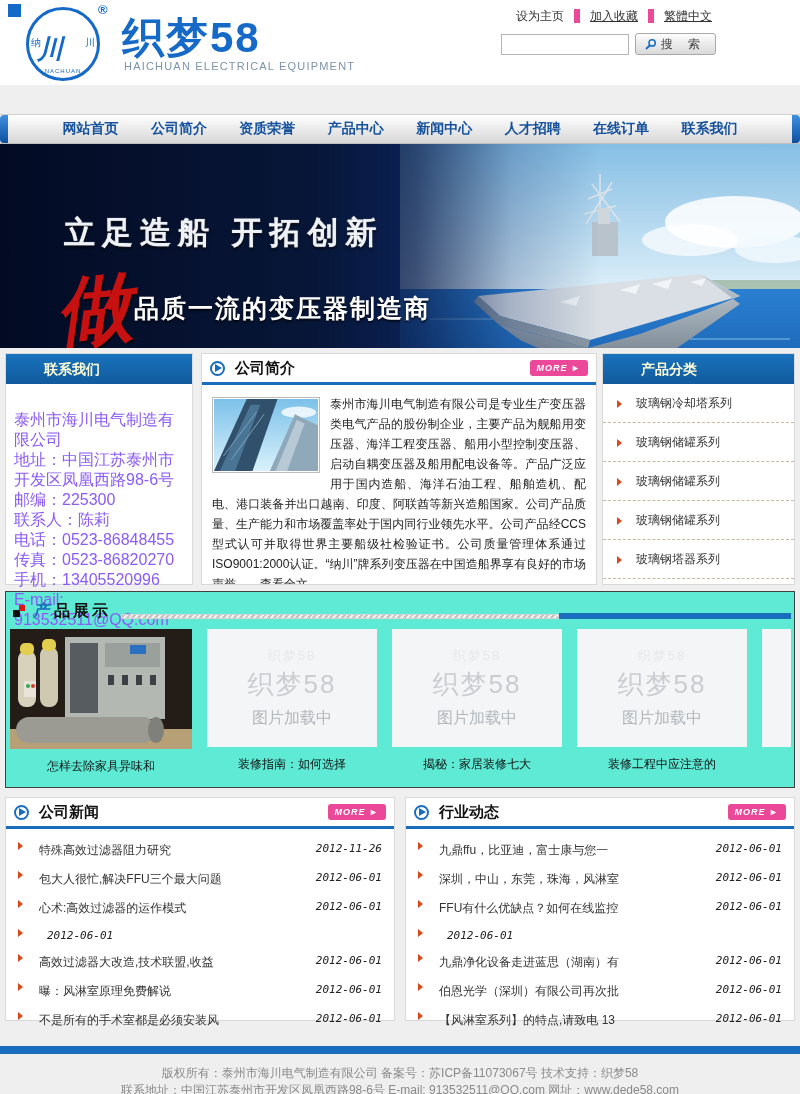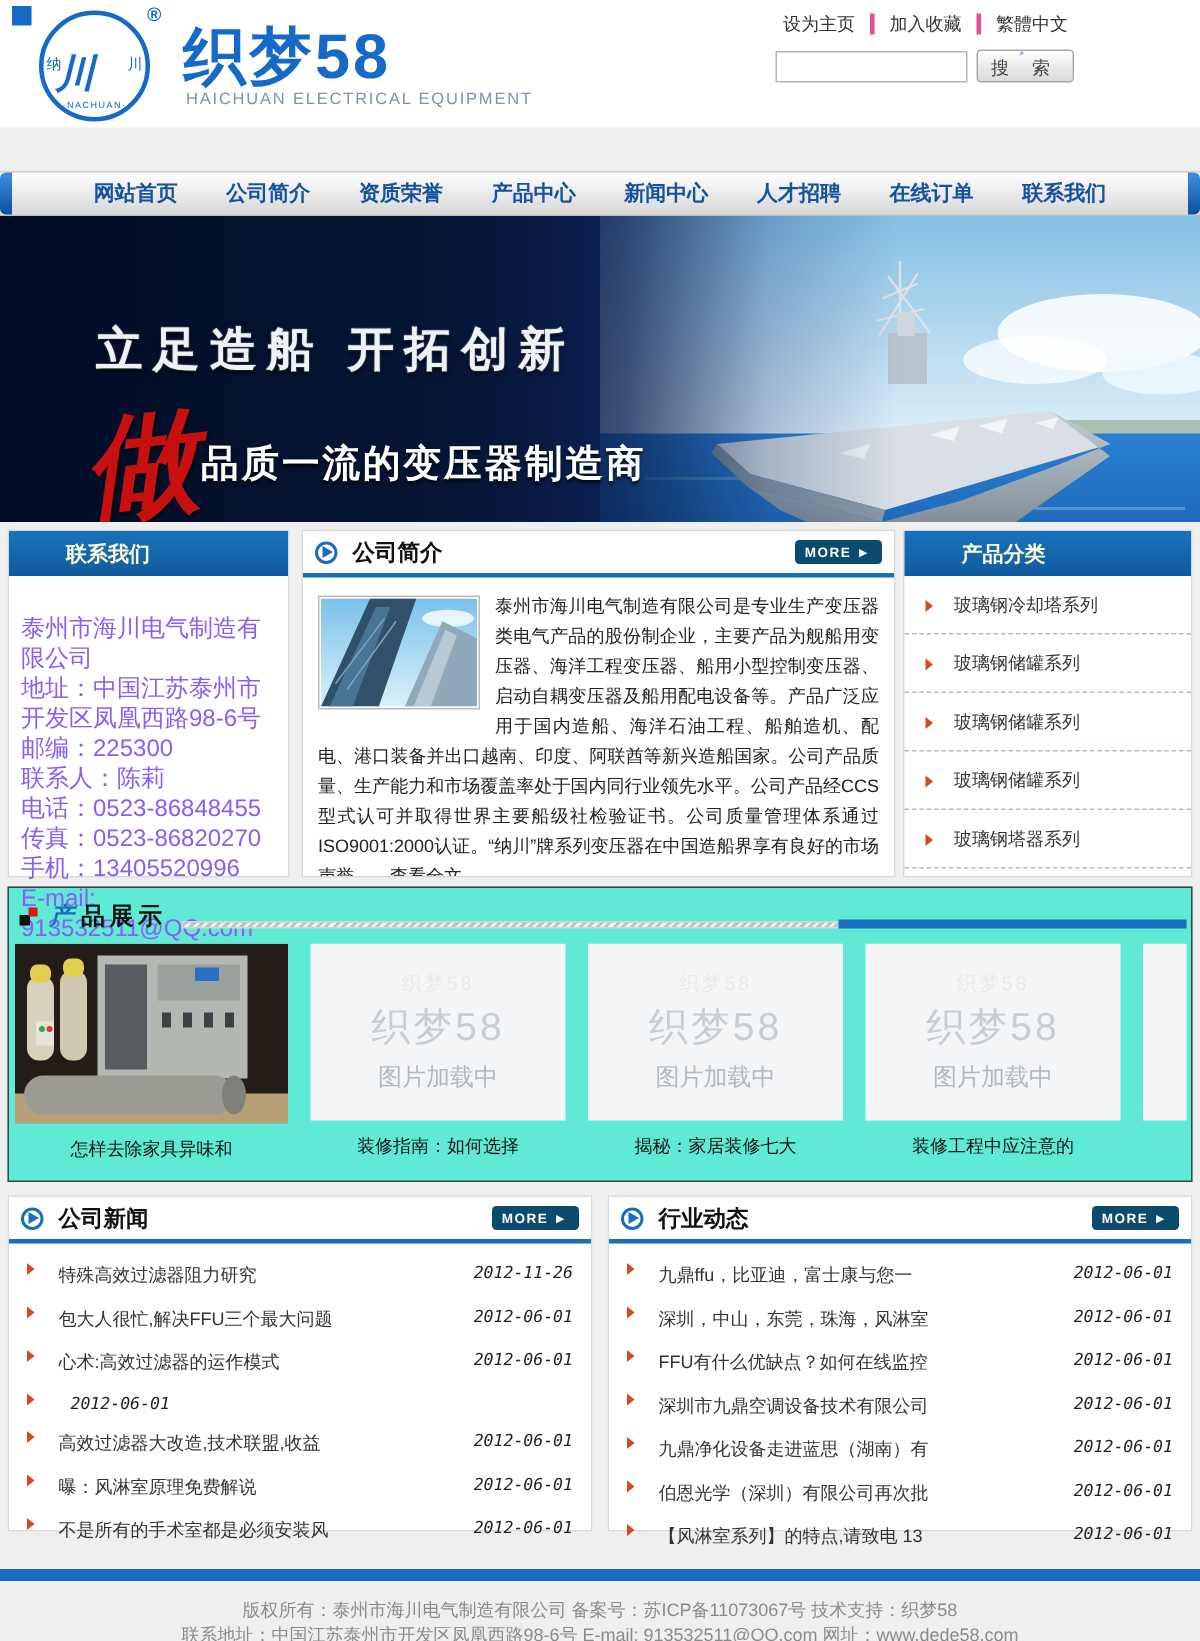--- a/index.html
+++ b/index.html
@@ -13,24 +13,24 @@
   .logo-circle { position:absolute; left:26px; top:7px; width:74px; height:74px; border:3px solid #1569c7; border-radius:50%; background:#fff; }
   .logo-circle .glyph { position:absolute; left:8px; top:22px; font-size:26px; font-weight:bold; font-style:italic; color:#1569c7; letter-spacing:-2px; }
   .logo-circle .na { position:absolute; left:2px; top:26px; font-size:10px; color:#1569c7; }
   .logo-circle .chuan { position:absolute; right:2px; top:26px; font-size:10px; color:#1569c7; }
   .logo-circle .arc { position:absolute; left:0; right:0; bottom:4px; text-align:center; font-size:6px; color:#1569c7; letter-spacing:1px; }
   .logo-reg { position:absolute; left:98px; top:2px; font-size:13px; color:#1569c7; font-weight:bold; }
   .site-title { position:absolute; left:122px; top:10px; font-size:42px; font-weight:bold; color:#1569c7; letter-spacing:2px; }
   .site-subtitle { position:absolute; left:124px; top:60px; font-size:11px; color:#7d93ab; letter-spacing:1.2px; }
   .top-links { position:absolute; right:78px; top:8px; font-size:12px; color:#333; }
   .top-links a { color:#333; text-decoration:none; padding:0 10px; cursor:pointer; }
-  .top-links a + a { border-left:3px solid #ec4899; }
+  .top-links a + a { border-left:6px solid #ec4899;text-decoration:underline; }
   .search-area { position:absolute; right:84px; top:33px; display:flex; align-items:center; }
   .search-input { width:128px; height:21px; border:1px solid #b5b5b5; background:#fff; margin-right:6px; font-size:12px; padding:0 4px; }
-  .search-btn { height:22px; padding:0 9px; font-size:12px; color:#444; letter-spacing:6px; background:linear-gradient(#fdfdfd,#d9d9d9); border:1px solid #a9a9a9; border-radius:3px; display:flex; align-items:center; cursor:pointer;flex-direction:column; }
+  .search-btn { height:22px; padding:0 9px; font-size:12px; color:#444; letter-spacing:6px; background:linear-gradient(#fdfdfd,#d9d9d9); border:1px solid #a9a9a9; border-radius:3px; display:flex; align-items:center; cursor:pointer; }
   .mag-icon { width:12px; height:12px; margin-right:4px; }
 
   
   .main-nav { position:relative; height:30px; background:linear-gradient(#ffffff,#d7d7d7); border-top:1px solid #cfcfcf; border-bottom:1px solid #bdbdbd; display:flex; align-items:center; justify-content:space-evenly; padding:0 30px;margin-top:29px; }
   .main-nav::before, .main-nav::after { content:""; position:absolute; top:0; bottom:0; width:8px; background:linear-gradient(#3f8fe0,#0d4f9e); }
   .main-nav::before { left:0; border-radius:4px 0 0 4px; }
   .main-nav::after { right:0; border-radius:0 4px 4px 0; }
   .nav-item { font-size:14px; font-weight:bold; color:#15519c; text-decoration:none; cursor:pointer; }
 
   
@@ -42,21 +42,21 @@
   .slogan2 { position:absolute; left:134px; top:148px; font-size:25px; font-weight:bold; letter-spacing:2px; color:#ffffff; text-shadow:0 2px 2px rgba(0,0,0,0.7); }
 
   
   .content-row { display:flex; margin:5px 5px 0 5px; }
   .box { background:#fff; border:1px solid #d9d9d9; }
   .blue-head { height:30px; background:linear-gradient(#1973bd,#115a9d); color:#fdfcd8; font-size:14px; font-weight:bold; line-height:30px; padding-left:38px; }
   .panel-head { height:31px; display:flex; align-items:center; padding:0 8px; border-bottom:3px solid #1a6dbd; background:#fff; }
   .circle-arrow { width:15px; height:15px; border-radius:50%; border:2px solid #1a6dbd; display:flex; align-items:center; justify-content:center; }
   .circle-arrow i { display:block; width:0; height:0; border-left:7px solid #1a6dbd; border-top:4px solid transparent; border-bottom:4px solid transparent; margin-left:2px; }
   .panel-title { font-size:15px; font-weight:bold; color:#111; margin-left:10px; flex:1; }
-  .more-btn { background:#0c4a6e; color:#fff; font-size:9px; font-weight:bold; padding:3px 7px; border-radius:3px; border:none; letter-spacing:1px; cursor:pointer; }
+  .more-btn { background:#ec4899; color:#fff; font-size:9px; font-weight:bold; padding:3px 7px; border-radius:3px; border:none; letter-spacing:1px; cursor:pointer;font-style:italic; }
 
   
   .contact-box { width:188px; height:232px; }
   .contact-body { padding:26px 8px; font-size:16px; color:#8b5cf6; line-height:20px; }
   
   .about-box { width:396px; height:232px; margin-left:8px; overflow:hidden; }
   .about-body { padding:9px 10px 0 10px; font-size:12px; color:#222; line-height:20px; text-align:justify; }
   .about-img { float:left; width:108px; height:76px; border:1px solid #bbb; background:#fff; padding:1px; margin:3px 10px 4px 0; }
   .about-text { text-indent:2em; }
   .read-more { color:#222; cursor:pointer; }
@@ -418,21 +418,20 @@
             <span class="news-title">深圳，中山，东莞，珠海，风淋室</span>
             <span class="news-date">2012-06-01</span>
           </div>
         <div class="news-item">
             <span class="tri"></span>
             <span class="news-title">FFU有什么优缺点？如何在线监控</span>
             <span class="news-date">2012-06-01</span>
           </div>
         <div class="news-item">
             <span class="tri"></span>
-            <span class="news-title">深圳市九鼎空调设备技术有限公司</span>
             <span class="news-date">2012-06-01</span>
           </div>
         <div class="news-item">
             <span class="tri"></span>
             <span class="news-title">九鼎净化设备走进蓝思（湖南）有</span>
             <span class="news-date">2012-06-01</span>
           </div>
         <div class="news-item">
             <span class="tri"></span>
             <span class="news-title">伯恩光学（深圳）有限公司再次批</span>

